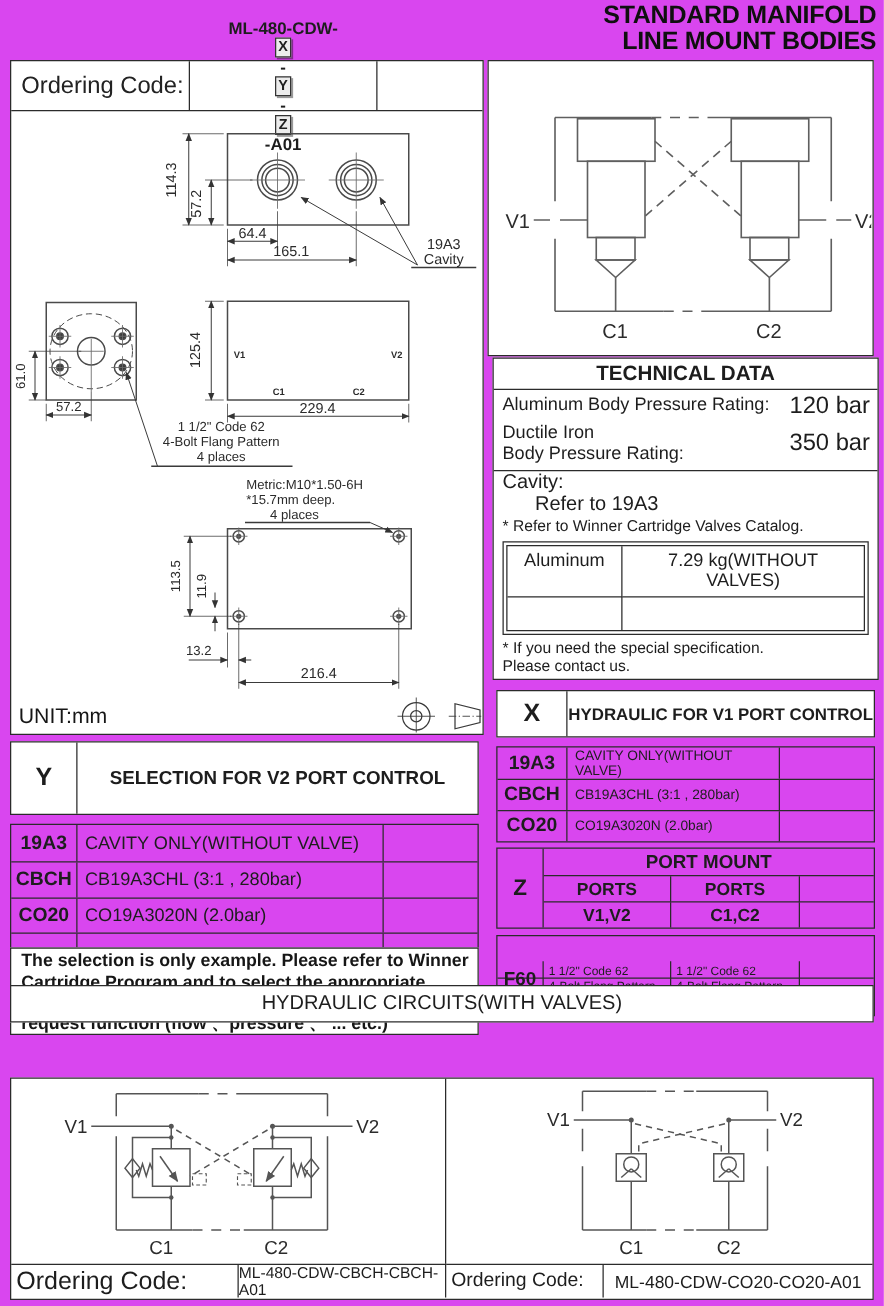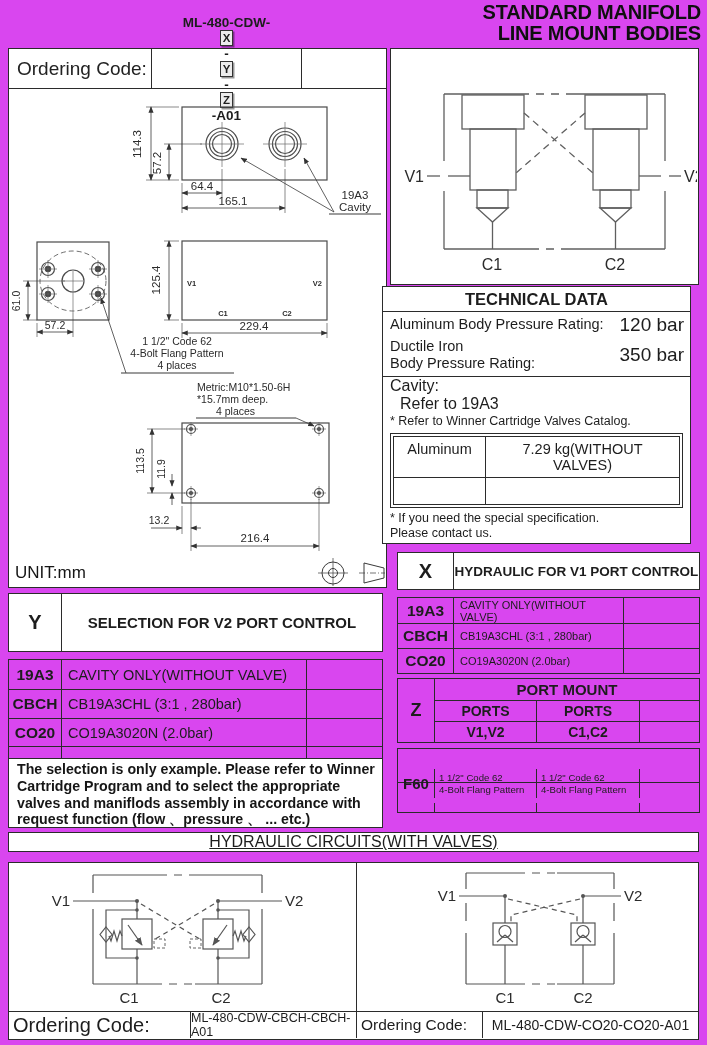--- a/index.html
+++ b/index.html
@@ -22,21 +22,21 @@
   .unit-label { position:absolute; left:6px; bottom:4px; font-size:17px; color:#161616; }
 
   
   .td-title { height:25px; border-bottom:1.6px solid #2b2b2b; display:flex; align-items:center;
     justify-content:center; font-size:16.5px; font-weight:800; }
   .td-row { display:flex; justify-content:space-between; align-items:center; padding:2px 6px 0 7px; }
   .td-row .lbl { font-size:14.5px; line-height:1.2; }
   .td-row .val { font-size:19px; }
   .td-cavity { border-top:1.6px solid #2b2b2b; margin-top:3px; padding:0 6px 2px 7px; }
   .td-cavity .c1 { font-size:16px; }
-  .td-cavity .c2 { font-size:16px; margin-left:10px; }
+  .td-cavity .c2 { font-size:16px; margin-left:26px; }
   .td-cavity .c3 { font-size:12.5px; margin-top:1px; }
   .wt { margin:3px 7px 0 7px; border:1.5px solid #2b2b2b; padding:2px;text-align:center; }
   .wt-inner { border:1.5px solid #2b2b2b; display:grid; grid-template-columns:92px 1fr; }
   .wt-inner > div { padding:4px 6px; font-size:14.5px; }
   .wt-mat { border-right:1.5px solid #2b2b2b; }
   .wt-r2 { border-top:1.5px solid #2b2b2b; height:27px; }
   .td-foot { padding:3px 6px 0 7px; font-size:12.5px; white-space:pre-line; line-height:1.25; }
 
   
   .sel-head { border:1.6px solid #2b2b2b; display:flex; align-items:stretch; background:#fff; }
@@ -315,21 +315,21 @@
       </g>
       <g font-size="16" fill="#3a3a3a">
         <text x="33" y="133" text-anchor="end">V1</text>
         <text x="293" y="133">V2</text>
         <text x="101" y="221" text-anchor="middle">C1</text>
         <text x="224" y="221" text-anchor="middle">C2</text>
       </g>
     </svg>
   </div>
 
-  <div class="panel" style="left:382px; top:286px; width:309px; height:258px;">
+  <div class="panel" style="left:394px; top:286px; width:309px; height:258px;">
     <div class="td-title">TECHNICAL DATA</div>
     <div class="td-row">
       <span class="lbl">Aluminum Body Pressure Rating:</span>
       <span class="val">120 bar</span>
     </div>
     <div class="td-row">
       <span class="lbl pre">Ductile Iron
 Body Pressure Rating:</span>
       <span class="val">350 bar</span>
     </div>
@@ -436,21 +436,21 @@
       <div class="sel-row" style="grid-template-columns:53px 245px 1fr; height:12px;">
         <div class="k"></div>
         <div class="d"></div>
         <div class="e"></div>
       </div>
     </div>
   </div>
 
   <div class="panel note-box" style="left:8px; top:758px; width:375px; height:70px;">The selection is only example. Please refer to Winner Cartridge Program and to select the appropriate valves and maniflods assembly in accordance with request function (flow 、pressure 、 ... etc.)</div>
 
-  <div class="panel hydro-bar" style="left:8px; top:832px; width:691px; height:20px;text-decoration:underline;">HYDRAULIC CIRCUITS(WITH VALVES)</div>
+  <div class="panel hydro-bar" style="left:8px; top:788px; width:691px; height:30px;">HYDRAULIC CIRCUITS(WITH VALVES)</div>
 
   <div class="panel hydro-body" style="left:8px; top:862px; width:691px; height:178px;">
     <div class="hc-cell-l">
       <svg width="345" height="146" viewBox="0 0 345 146">
         <defs>
           <marker id="arB" viewBox="0 0 10 10" refX="9" refY="5" markerWidth="7" markerHeight="7" orient="auto-start-reverse">
             <path d="M0,1 L10,5 L0,9 z" fill="#555"></path>
           </marker>
         </defs>
         <g stroke="#555" stroke-width="1.2" fill="none">

